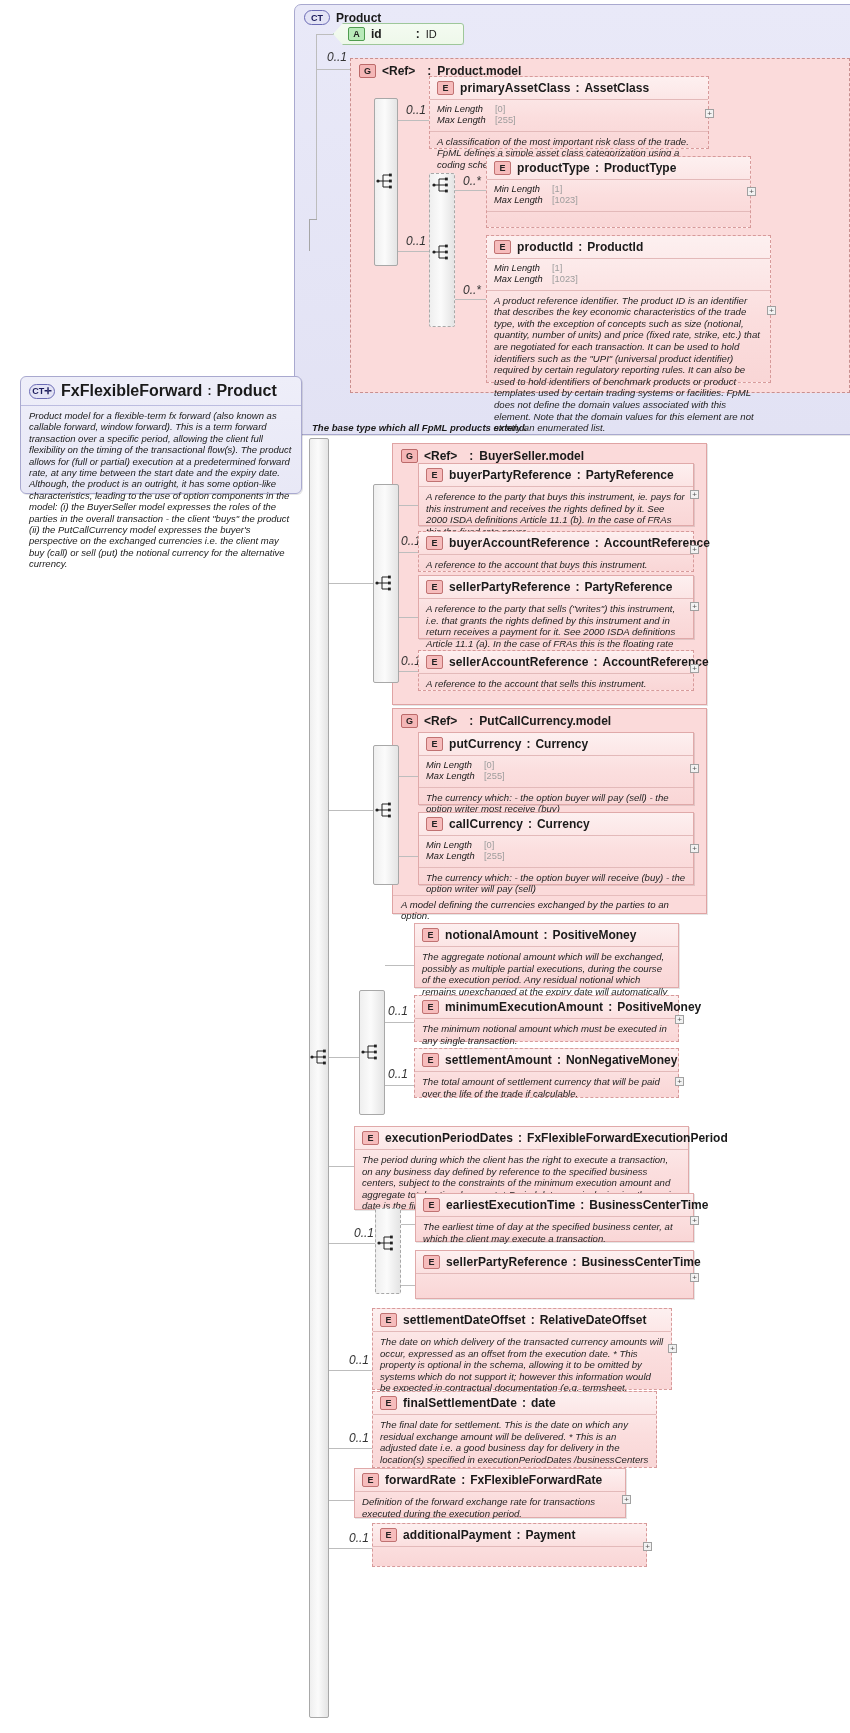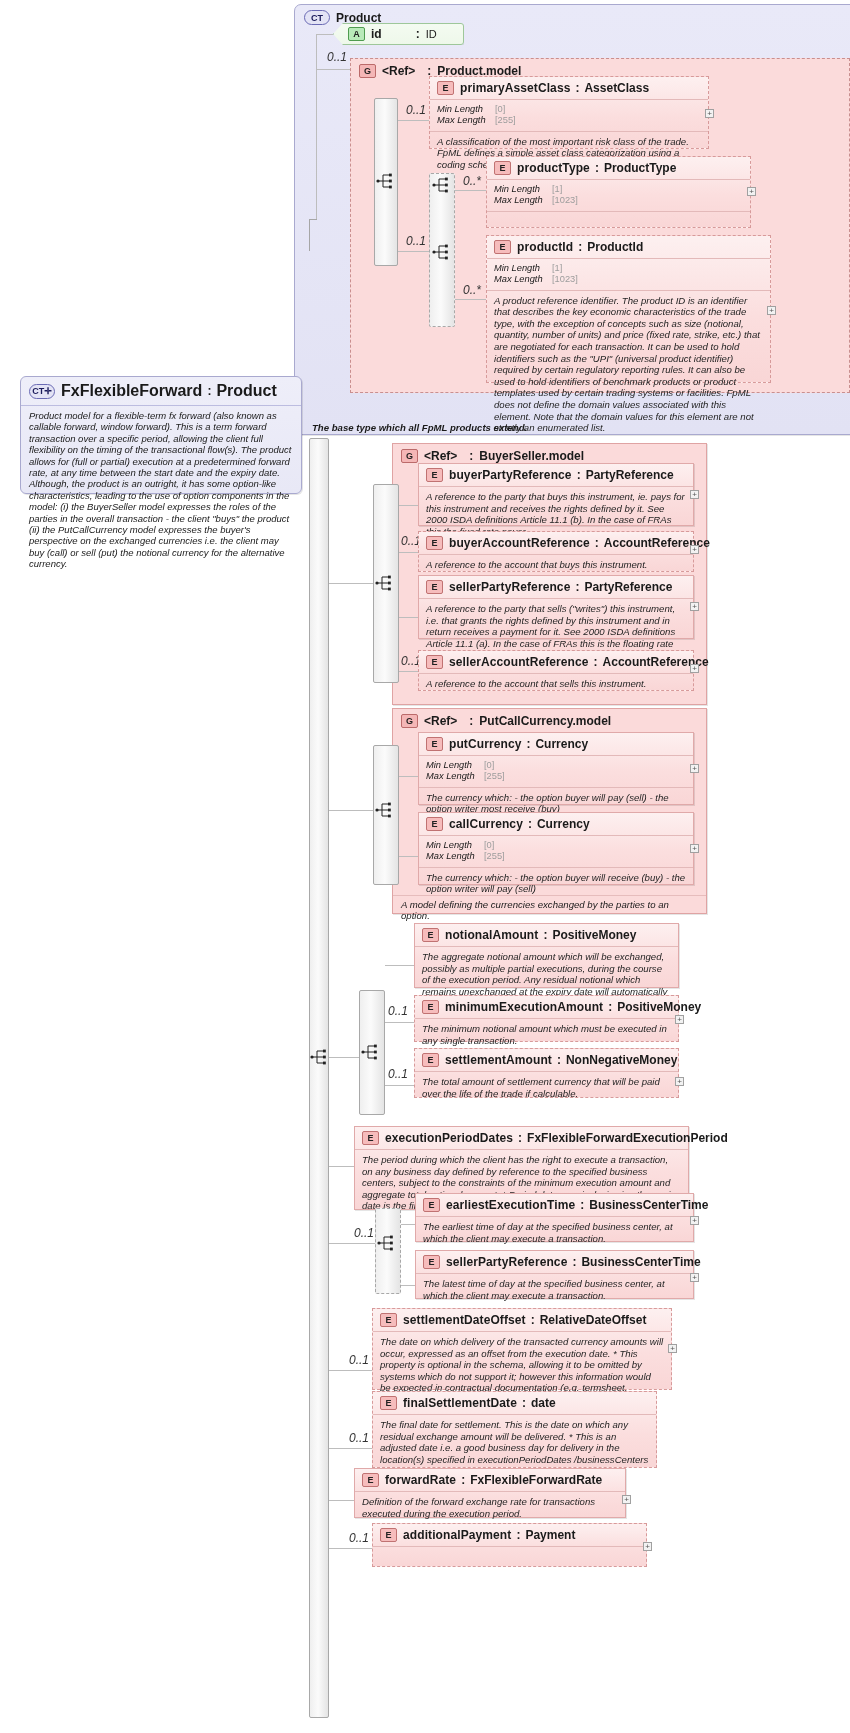--- a/index.html
+++ b/index.html
@@ -506,21 +506,20 @@
   <div class="plus" style="left:673px; top:1216px;">+</div>
 
   <div class="ln h" style="left:384px; top:1285px; width:14px;"></div>
   <div class="ebox abs" style="left:398px; top:1250px; width:279px; height:49px;">
     <div class="hdr">
       <span class="tag e">E</span>
       <span class="nm">sellerPartyReference</span>
       <span class="sep">:</span>
       <span class="ty">BusinessCenterTime</span>
     </div>
-    <div class="docline">The latest time of day at the specified business center, at which the client may execute a transaction.</div>
   </div>
   <div class="plus" style="left:673px; top:1273px;">+</div>
 
   <div class="ln h" style="left:312px; top:1370px; width:43px;"></div>
   <div class="occ" style="left:332px; top:1353px;">0..1</div>
   <div class="ebox opt abs" style="left:355px; top:1308px; width:300px; height:82px;">
     <div class="hdr">
       <span class="tag e">E</span>
       <span class="nm">settlementDateOffset</span>
       <span class="sep">:</span>

